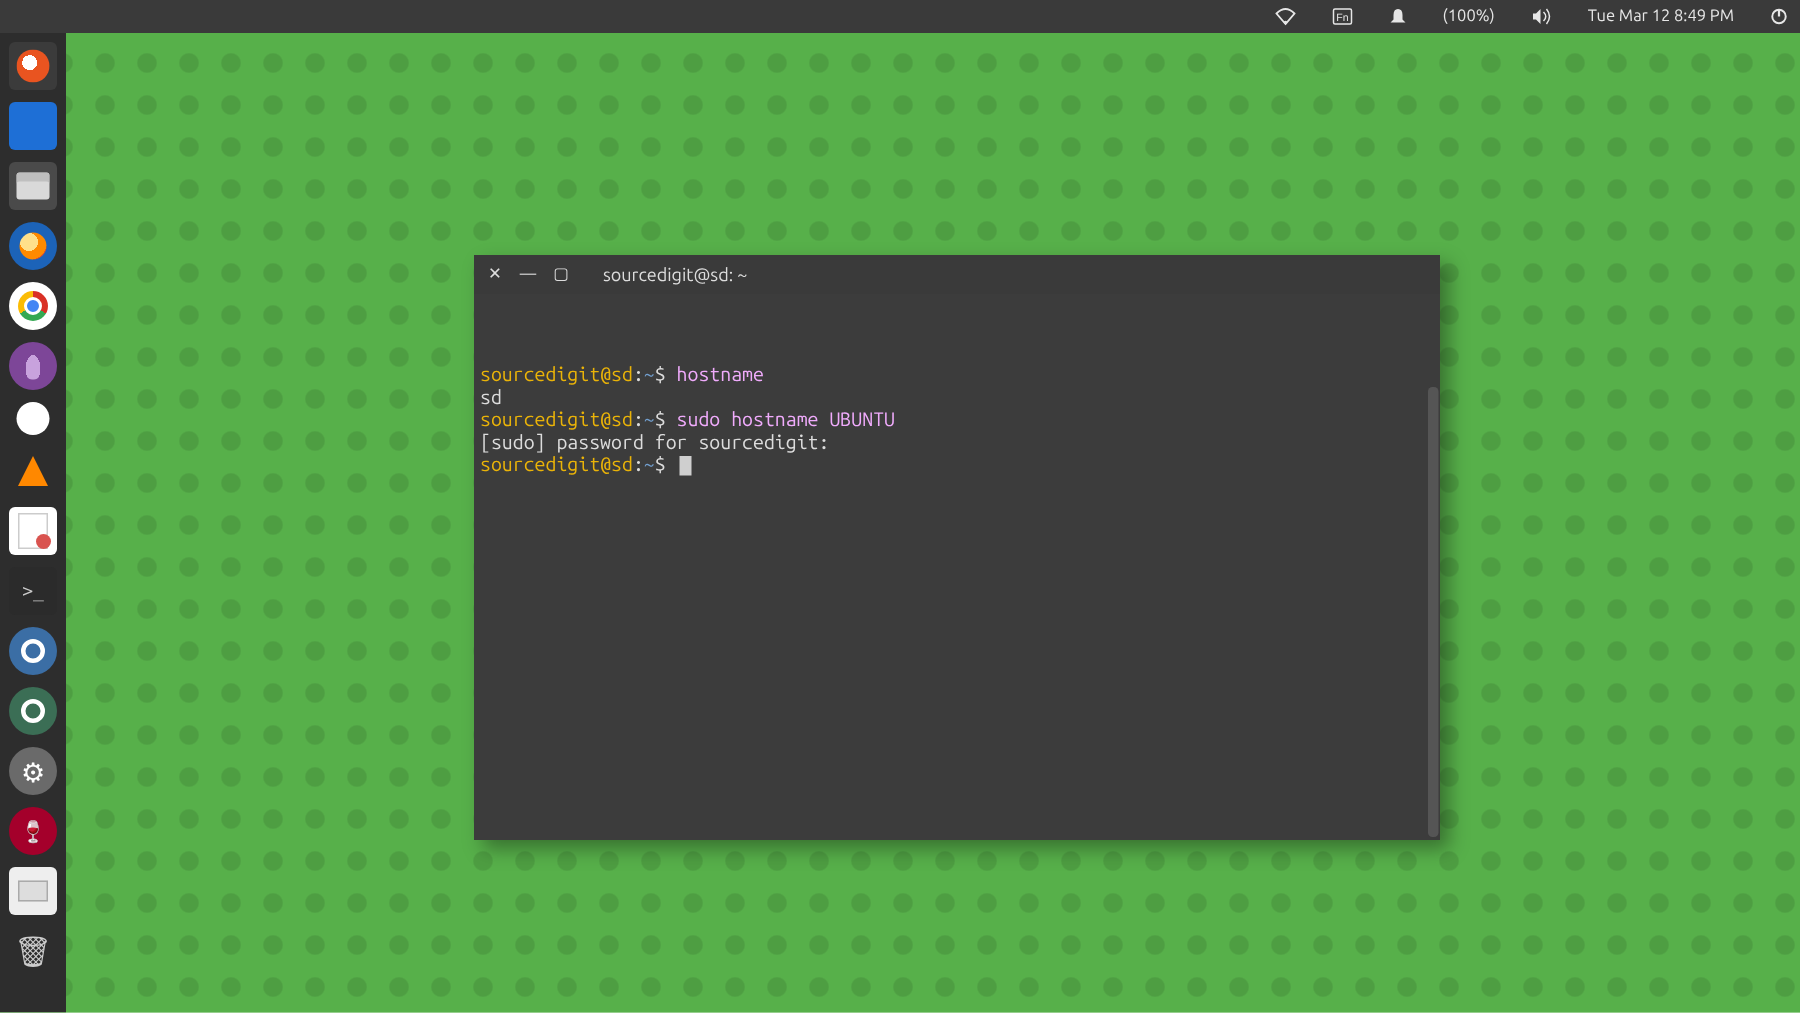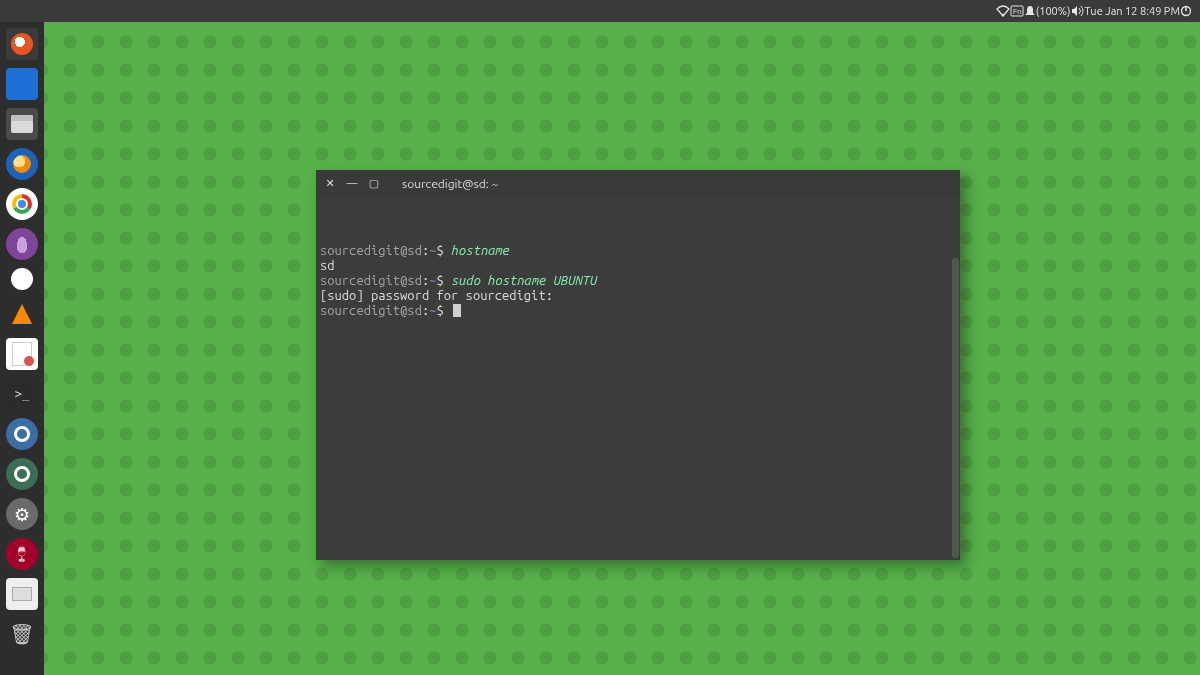--- a/index.html
+++ b/index.html
@@ -22,21 +22,21 @@
     height: 22px;
     background: #3a3a3a;
     color: #e6e6e6;
     display: flex;
     align-items: center;
     justify-content: flex-end;
     font-size: 11px;
     padding: 0 8px;
     gap: 12px;
   }
-  .top-panel .tray { display: flex; align-items: center; gap: 0; }
+  .top-panel .tray { display: flex; align-items: center; gap: 24px; }
   .tray-item { display: inline-flex; align-items: center; }
   .tray-item svg { display: block; }
 
   
   .launcher {
     position: absolute;
     top: 22px; left: 0; bottom: 0;
     width: 44px;
     background: #2d2d2d;
     display: flex;
@@ -125,24 +125,24 @@
     padding: 2px 4px;
     white-space: pre;
     position: relative;
   }
   .term-scrollbar {
     position: absolute;
     right: 1px; top: 62px; bottom: 2px; width: 7px;
     background: #555;
     border-radius: 3px;
   }
-  .prompt-user { color: #a3a3a3; }
+  .prompt-user { color: #eab308; }
   .prompt-sep  { color: #dcdcdc; }
   .prompt-path { color: #729fcf; }
-  .cmd { color: #86efac; font-style: italic; }
+  .cmd { color: #f0abfc; }
   .cursor {
     display: inline-block; width: 8px; height: 13px;
     background: #cfcfcf; vertical-align: text-bottom;
     margin-left: 2px;
   }
 </style>
 </head>
 <body>
 
 <div class="desktop">
@@ -167,21 +167,21 @@
           </svg>
       </span>
       <span class="tray-item">(100%)</span>
       <span class="tray-item">
         <svg width="14" height="12" viewBox="0 0 14 12">
             <path d="M1 4 L3 4 L6 1 L6 11 L3 8 L1 8 Z" fill="#e6e6e6"></path>
             <path d="M8 3 Q11 6 8 9" fill="none" stroke="#e6e6e6"></path>
             <path d="M10 1 Q14 6 10 11" fill="none" stroke="#e6e6e6"></path>
           </svg>
       </span>
-      <span class="tray-item">Tue Jan 12  8:49 PM</span>
+      <span class="tray-item">Tue Mar 12  8:49 PM</span>
       <span class="tray-item">
         <svg width="12" height="12" viewBox="0 0 12 12">
             <circle cx="6" cy="6" r="4.5" fill="none" stroke="#e6e6e6" stroke-width="1.3"></circle>
             <line x1="6" y1="1" x2="6" y2="6" stroke="#e6e6e6" stroke-width="1.5"></line>
           </svg>
       </span>
     </div>
   </div>
 
   <div class="launcher">

